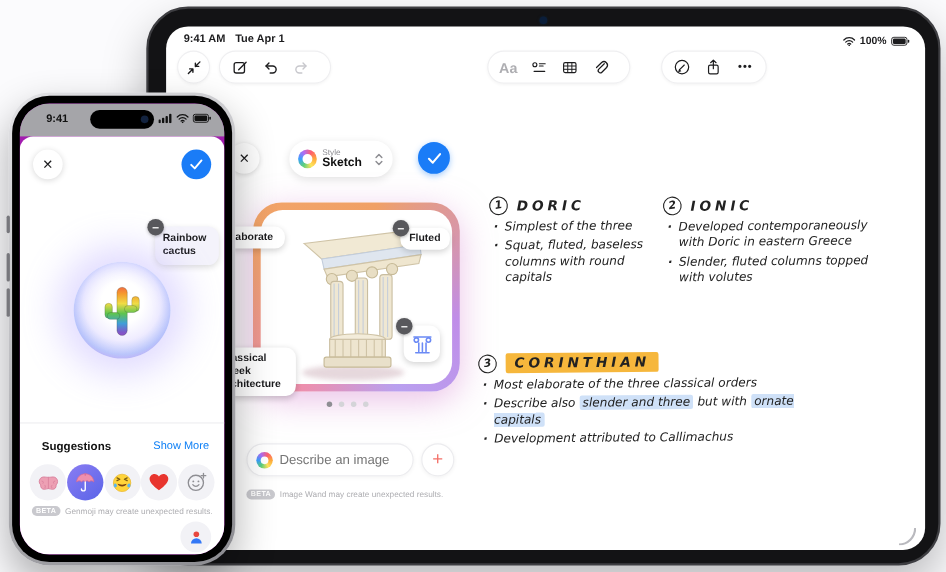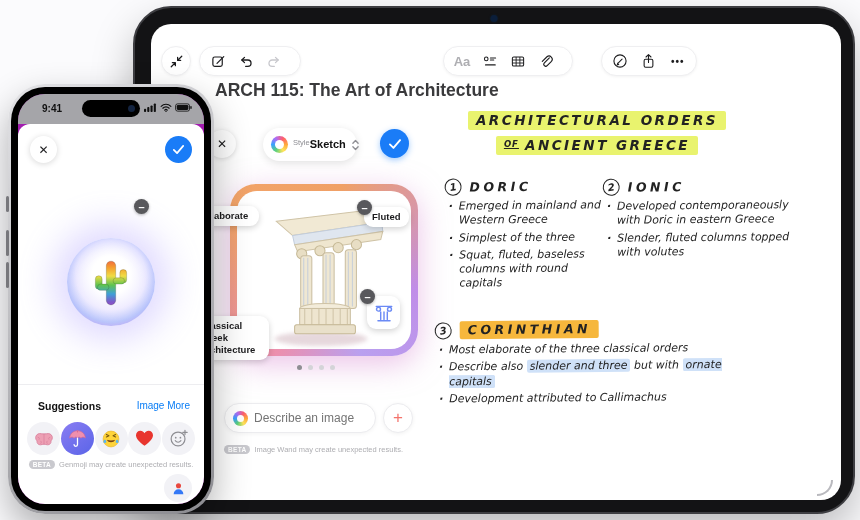--- a/index.html
+++ b/index.html
@@ -37,21 +37,21 @@
   .search-pill input { border:none; outline:none; background:transparent; flex:1; font-size:11px; color:#8e8e93; min-width:0; }
 
   .note-title { position:absolute; left:64px; top:56px; font-size:17.5px; font-weight:bold; color:#3a3a3c; }
 
   
   .iw-close { position:absolute; left:57px; top:106px; width:28px; height:28px; border-radius:50%;
           background:#fff; box-shadow:0 1px 5px rgba(0,0,0,.15); border:none; font-size:12px; color:#1c1c1e;
           display:flex; align-items:center; justify-content:center; cursor:pointer; }
   .style-pill { position:absolute; left:112px; top:104px; width:94px; height:33px; border-radius:17px;
           background:#fff; box-shadow:0 2px 8px rgba(0,0,0,.12); display:flex; align-items:center; padding:0 8px; gap:5px; cursor:pointer; }
-  .style-txt { display:flex; flex-direction:row; line-height:1.05; flex:1; }
+  .style-txt { display:flex; flex-direction:column; line-height:1.05; flex:1; }
   .style-label { font-size:7.5px; color:#8e8e93; }
   .style-value { font-size:11px; font-weight:bold; color:#111; }
   .iw-confirm { position:absolute; left:229px; top:105px; width:29px; height:29px; border-radius:50%;
           background:#1a7cf7; border:none; display:flex; align-items:center; justify-content:center; cursor:pointer;
           box-shadow:0 2px 6px rgba(26,124,247,.4); }
 
   .ai-ring { width:17px; height:17px; border-radius:50%; position:relative; flex:none;
           background:conic-gradient(from 30deg,#ff5f6d,#ffa93c,#ffe55c,#5dd17a,#3aa0ff,#b06cf5,#ff5f6d); }
   .ai-ring::after { content:""; position:absolute; inset:4px; background:#fff; border-radius:50%; }
 
@@ -158,20 +158,42 @@
 </style>
 </head>
 <body>
 
 <div class="stage">
 
   <div class="ipad">
     <div class="ipad-camera"></div>
     <div class="ipad-screen">
 
+      <div class="ipad-status">
+        <div class="left">
+          <span>9:41 AM</span>
+          <span>Tue Apr 1</span>
+        </div>
+        <div class="status-right">
+          <span>
+            <svg width="12" height="9" viewBox="0 0 16 12">
+                <path d="M1.5 4.5a9 9 0 0 1 13 0M3.8 7a5.8 5.8 0 0 1 8.4 0M6.2 9.4a2.6 2.6 0 0 1 3.6 0" fill="none" stroke="#1c1c1e" stroke-width="1.5" stroke-linecap="round"></path>
+                <circle cx="8" cy="11" r="1" fill="#1c1c1e"></circle>
+              </svg>
+          </span>
+          <span style="font-size:9.5px">100%</span>
+          <span>
+            <svg width="17" height="9" viewBox="0 0 22 11">
+                <rect x="0.8" y="0.8" width="18" height="9.4" rx="2.6" fill="none" stroke="#1c1c1e" stroke-width="1.1"></rect>
+                <rect x="2.3" y="2.3" width="15" height="6.4" rx="1.5" fill="#1c1c1e"></rect>
+                <rect x="19.8" y="3.6" width="1.8" height="3.8" rx="0.9" fill="#1c1c1e"></rect>
+              </svg>
+          </span>
+        </div>
+      </div>
 
       <div class="toolbar">
         <div class="tb-circle" style="left:0">
           <span>
             <svg width="15" height="15" viewBox="0 0 20 20">
                 <path d="M17 3 L11.5 8.5 M11.5 8.5 h4 M11.5 8.5 v-4 M3 17 L8.5 11.5 M8.5 11.5 h-4 M8.5 11.5 v4" fill="none" stroke="#1c1c1e" stroke-width="1.7" stroke-linecap="round" stroke-linejoin="round"></path>
               </svg>
           </span>
         </div>
         <div class="tb-group" style="left:38px; width:102px;">
@@ -247,21 +269,20 @@
                 </svg>
             </span>
           </button>
           <button class="tb-btn">
             <span class="ellipsis">•••</span>
           </button>
         </div>
 
       </div>
 
-      <div class="note-title">ARCH 115: The Art of Architecture</div>
 
       <button class="iw-close">
         <span>✕</span>
       </button>
 
       <div class="style-pill">
         <span class="ai-ring"></span>
         <span class="style-txt">
           <span class="style-label">Style</span>
           <span class="style-value">Sketch</span>
@@ -360,33 +381,26 @@
         <input placeholder="Describe an image" style="">
       </div>
       <div class="iw-plus">
         <span>+</span>
       </div>
       <div class="beta-line iw-beta">
         <span class="beta-badge">BETA</span>
         <span>Image Wand may create unexpected results.</span>
       </div>
 
-      <div class="hw hw-heading">
-        <div><span class="hw-h1 hl-y" style="background:#e9f36e">ARCHITECTURAL ORDERS</span></div>
-        <span class="hw-h2 hl-y" style="background:#e9f36e">
-          <span class="of-small">OF</span><span>ANCIENT GREECE</span>
-        </span>
-      </div>
 
       <div class="hw hw-col doric">
         <div class="hw-head-row">
           <span class="circ-num">1</span>
           <span class="hw-sec-title">DORIC</span>
         </div>
-        <div class="hw-bullet">Emerged in mainland and Western Greece</div>
         <div class="hw-bullet">Simplest of the three</div>
         <div class="hw-bullet">Squat, fluted, baseless columns with round capitals</div>
       </div>
 
       <div class="hw hw-col ionic">
         <div class="hw-head-row">
           <span class="circ-num">2</span>
           <span class="hw-sec-title">IONIC</span>
         </div>
         <div class="hw-bullet">Developed contemporaneously with Doric in eastern Greece</div>
@@ -453,20 +467,23 @@
           <button class="sheet-check">
             <span>
               <svg width="13" height="11" viewBox="0 0 18 15">
                   <path d="M2.5 8 L7 12.5 L15.5 2.5" fill="none" stroke="#fff" stroke-width="2.4" stroke-linecap="round" stroke-linejoin="round"></path>
                 </svg>
             </span>
           </button>
 
           <div class="minus-badge gm-minus">
             <span>–</span>
+          </div>
+          <div class="genmoji-chip">
+            <span>Rainbow cactus</span>
           </div>
 
           <div class="orb">
             <svg width="42" height="50" viewBox="0 0 40 48">
               <defs>
                 <linearGradient id="rb" x1="0" y1="0" x2="0" y2="48" gradientUnits="userSpaceOnUse">
                   <stop offset="0" stop-color="#ef4d4d"></stop>
                     <stop offset=".2" stop-color="#f59a2e"></stop>
                   <stop offset=".38" stop-color="#f0dc45"></stop>
                     <stop offset=".56" stop-color="#5fc44f"></stop>
@@ -480,21 +497,21 @@
                 <rect x="5" y="18" width="6.5" height="13" rx="3.2"></rect>
                 <rect x="7" y="26" width="11" height="6" rx="3"></rect>
                 <rect x="28.5" y="12" width="6.5" height="13" rx="3.2"></rect>
                 <rect x="22" y="20" width="11" height="6" rx="3"></rect>
               </g>
             </svg>
           </div>
 
           <div class="sheet-divider"></div>
           <div class="sugg-label">Suggestions</div>
-          <div class="show-more">Image More</div>
+          <div class="show-more">Show More</div>
 
           <div class="sugg-row">
             <div class="sugg">
               <svg width="20" height="16" viewBox="0 0 24 18">
                   <path d="M7 2.5 C4 2.5 2 4.8 2 7.5 c0 1.5.6 2.8 1.6 3.7 C3.2 14 5 16 7.5 16 c1.8 0 3.2-.8 4.5-.8 1.3 0 2.7.8 4.5.8 2.5 0 4.3-2 3.9-4.8 1-.9 1.6-2.2 1.6-3.7 0-2.7-2-5-5-5-1.5 0-2.8.5-5 .5-2.2 0-3.5-.5-5-.5z" fill="#eda0b4" stroke="#d9809c" stroke-width="1"></path>
                   <path d="M12 2.8 v12.4 M5 7 c1.5 0 2 1.5 1.2 2.5 M19 7 c-1.5 0-2 1.5-1.2 2.5 M8 11.5 c1 .8 1 2 .2 2.8 M16 11.5 c-1 .8-1 2-.2 2.8" fill="none" stroke="#d9809c" stroke-width=".9" stroke-linecap="round"></path>
                 </svg>
             </div>
             <div class="sugg selected">
               <svg width="19" height="19" viewBox="0 0 22 22">

